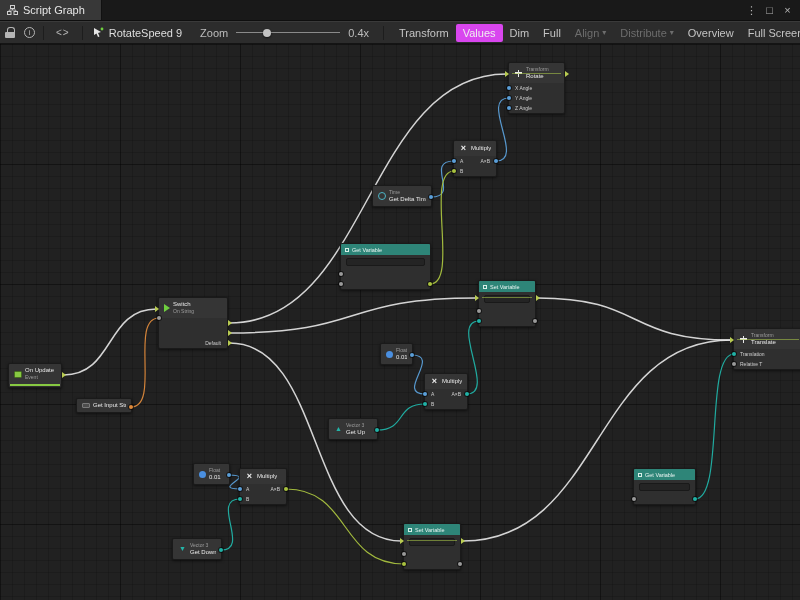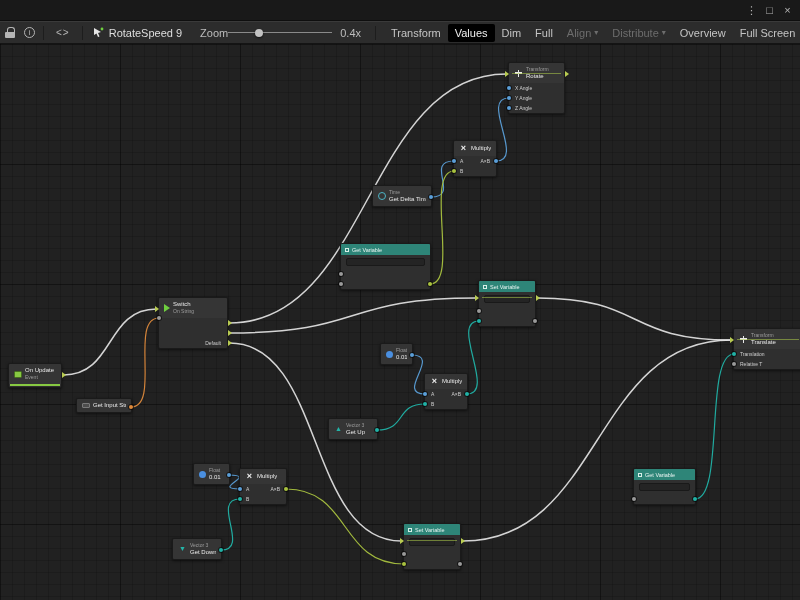--- a/index.html
+++ b/index.html
@@ -16,28 +16,28 @@
   #toolbar{height:23px;background:#2c2c2c;border-top:1px solid #3a3a3a;border-bottom:1px solid #141414;display:flex;align-items:center;font-size:11px;color:#c4c4c4;padding:0 0 0 5px;white-space:nowrap}
   .ticon{display:inline-flex;align-items:center;justify-content:center;flex:none}
   .lock{position:relative;width:10px;height:11px;margin-right:9px}
   .lock::before{content:"";position:absolute;left:2px;top:0;width:6px;height:6px;border:1px solid #b5b5b5;border-bottom:none;border-radius:3px 3px 0 0}
   .lock::after{content:"";position:absolute;left:0;top:4.5px;width:10px;height:6px;background:#b5b5b5;border-radius:1px}
   .info{width:11px;height:11px;border:1px solid #b5b5b5;border-radius:50%;font-size:8px;color:#b5b5b5}
   .code{color:#b5b5b5;letter-spacing:1px;font-size:10px;margin:0 4px}
   .sep{width:1px;height:14px;background:#1d1d1d;margin:0 8px;flex:none}
   .cursor-svg{margin:0 5px 0 2px;flex:none}
   .gname{color:#dedede;margin-right:18px}
-  .zlabel{color:#bdbdbd;margin-right:0}
+  .zlabel{color:#bdbdbd;margin-right:8px}
   .slider{position:relative;width:104px;height:14px;flex:none;margin-right:8px}
   .slider .track{position:absolute;left:0;right:0;top:6.5px;height:1px;background:#8a8a8a}
   .slider .thumb{position:absolute;top:3px;width:8px;height:8px;border-radius:50%;background:#c2c2c2;box-shadow:0 1px 2px rgba(0,0,0,.6)}
   .zval{color:#bdbdbd;margin-right:6px}
   #tbuttons{display:flex;align-items:center;height:100%;}
   .tbtn{display:flex;align-items:center;gap:3px;padding:3px 7px;border-radius:2px;cursor:default}
-  .tbtn.active{background:#000000;color:#efefef}
+  .tbtn.active{background:#d946ef;color:#efefef}
   .tbtn.disabled{color:#6d6d6d}
   .caret{font-size:8px;line-height:8px}
 
   
   #canvas{position:relative;width:800px;height:556px;overflow:hidden;background-color:#212121;
     background-image:
       linear-gradient(rgba(0,0,0,.32) 1px, transparent 1px),
       linear-gradient(90deg, rgba(0,0,0,.32) 1px, transparent 1px),
       linear-gradient(rgba(0,0,0,.14) 1px, transparent 1px),
       linear-gradient(90deg, rgba(0,0,0,.14) 1px, transparent 1px);
@@ -76,20 +76,29 @@
   .icon-input{width:8px;height:5px;background:#4d4d4d;border:1px solid #7a7a7a;border-radius:1px}
   .icon-vector-up,.icon-vector-down{color:#23b5a9;font-size:7px;line-height:8px}
   .icon-transform{position:relative}
   .icon-transform::before{content:"";position:absolute;left:1px;top:3.5px;width:7px;height:1.5px;background:#e8e8e8}
   .icon-transform::after{content:"";position:absolute;left:3.8px;top:1px;width:1.5px;height:7px;background:#e8e8e8}
 </style>
 </head>
 <body>
 
 <div id="titlebar">
+  <div class="tab">
+    <svg class="tab-icon-svg" width="11" height="10" viewBox="0 0 11 10">
+      <rect x="3.5" y="0.5" width="4" height="3" fill="none" stroke="#cfcfcf"></rect>
+      <rect x="0.5" y="6.5" width="3.5" height="3" fill="none" stroke="#cfcfcf"></rect>
+      <rect x="7" y="6.5" width="3.5" height="3" fill="none" stroke="#cfcfcf"></rect>
+      <path d="M5.5 3.5 V5 M2.2 6.5 V5 H8.8 V6.5" fill="none" stroke="#cfcfcf" stroke-width="0.8"></path>
+    </svg>
+    <span>Script Graph</span>
+  </div>
   <div class="win-controls">
     <span class="win-btn">⋮</span>
     <span class="win-btn">□</span>
     <span class="win-btn">×</span>
   </div>
 </div>
 
 <div id="toolbar">
   <span class="ticon lock"></span>
   <span class="ticon info">i</span>

